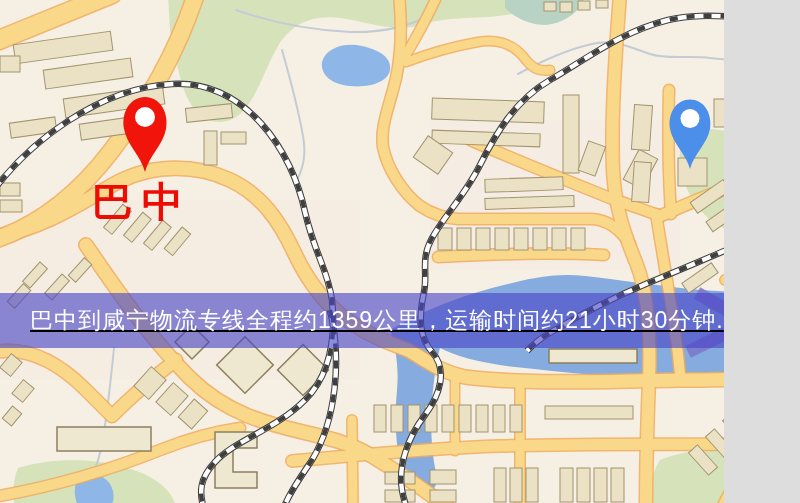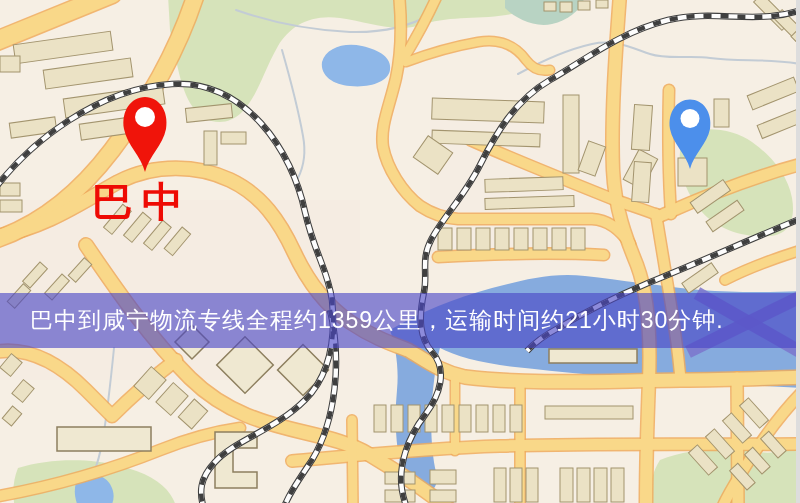--- a/index.html
+++ b/index.html
@@ -1,21 +1,21 @@
 <!DOCTYPE html>
 <html><head>
 <meta charset="utf-8">
 <style>
   html,body{margin:0;padding:0;background:#ddd;}
-  .stage{position:relative;width:796px;height:503px;overflow:hidden;
+  .stage{position:relative;width:724px;height:503px;overflow:hidden;
          background:#f6efe4;font-family:"Liberation Sans",sans-serif;}
   svg.map{position:absolute;left:0;top:0;filter:blur(.55px) saturate(1.04);}
   .banner{position:absolute;left:0;top:293px;width:100%;height:55px;
           background:rgba(72,70,198,.62);display:flex;align-items:center;
-          box-sizing:border-box;padding-left:30px;}
+          box-sizing:border-box;padding-left:30px;text-decoration:underline;}
   .banner-text{color:#ffffff;font-size:23px;letter-spacing:1px;white-space:nowrap;}
   .place-label{position:absolute;font-weight:bold;font-size:41px;letter-spacing:9px;
                line-height:1;white-space:nowrap;}
   .origin-label{left:92px;top:182px;color:#ee0b04;}
   .dest-label{left:642px;top:183px;color:#2c3ede;}
   .pin{position:absolute;}
   .pin.red{left:117px;top:93px;}
   .pin.blue{left:664px;top:96px;}
 
   

